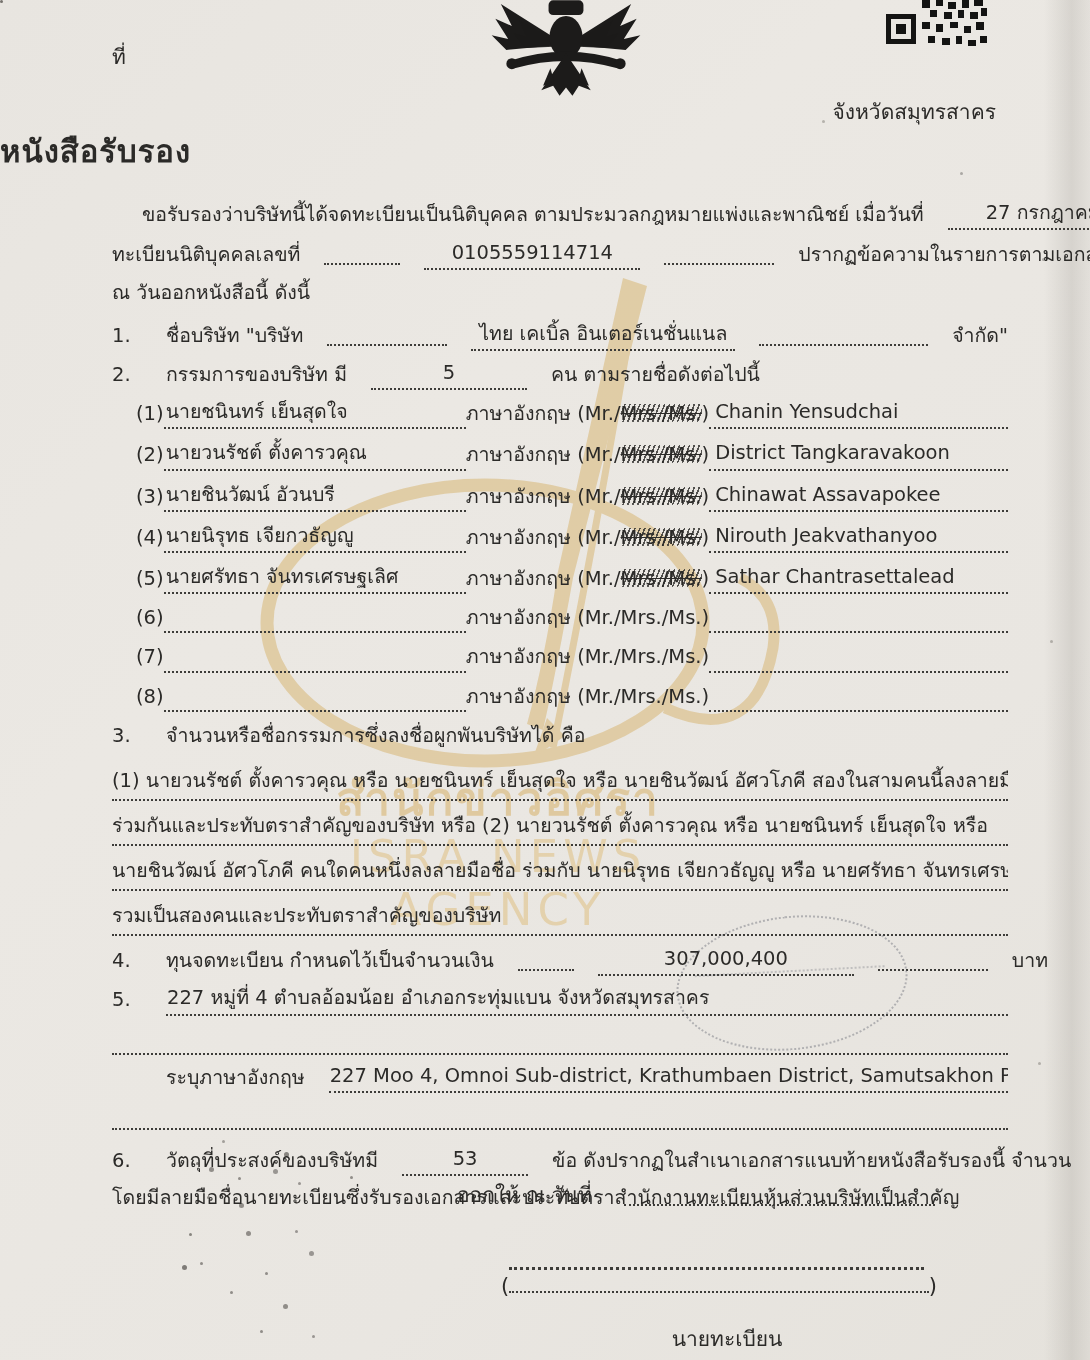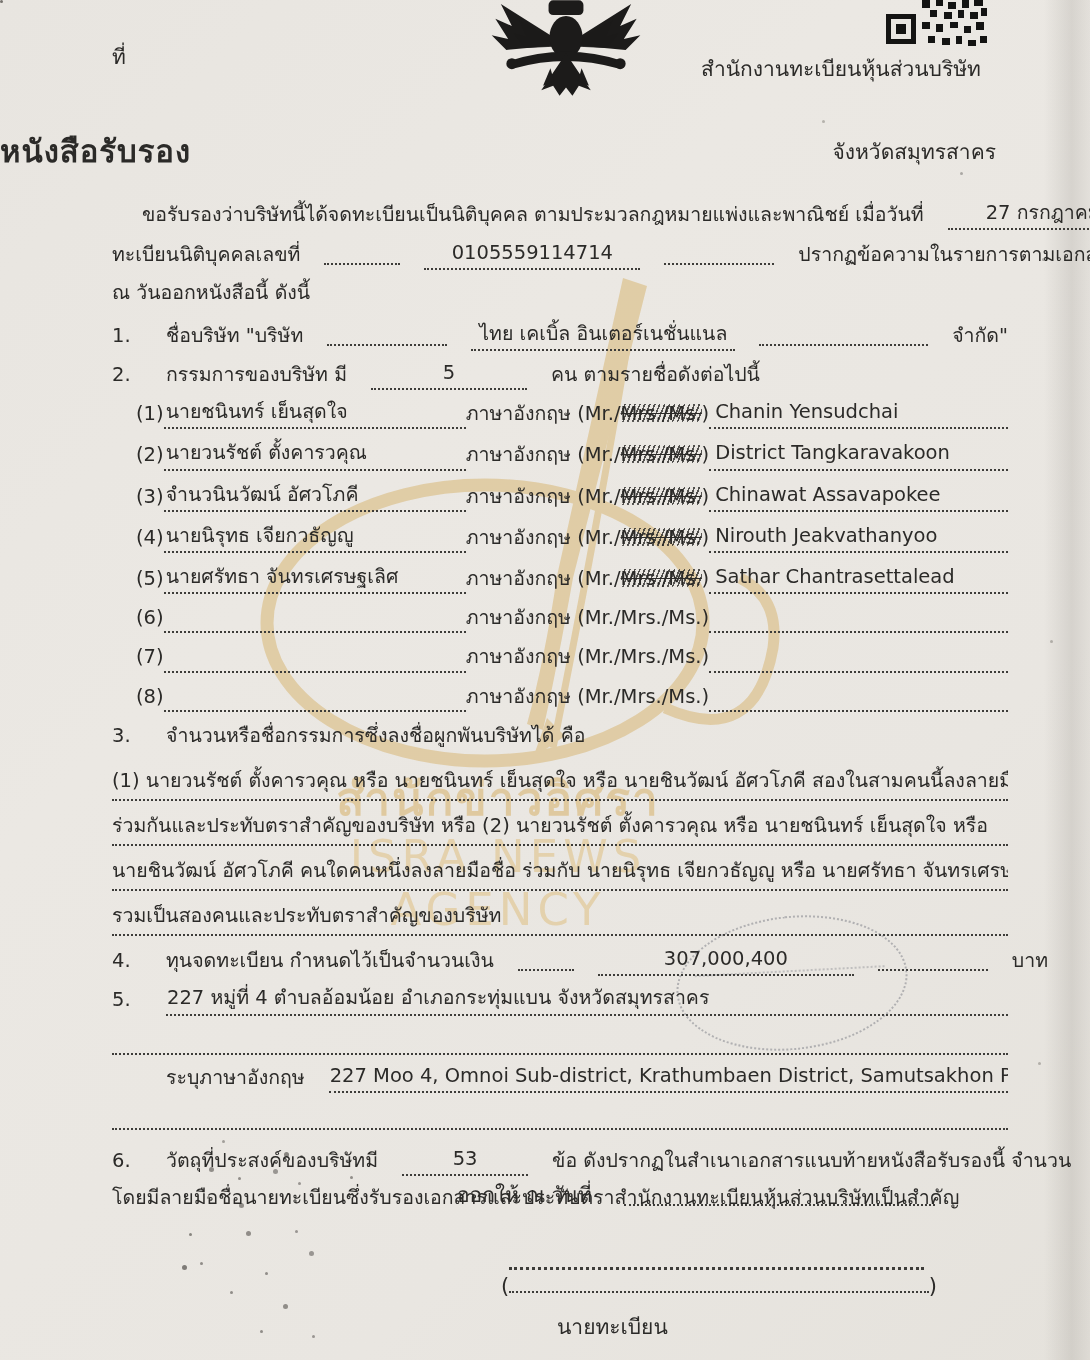--- a/index.html
+++ b/index.html
@@ -47,21 +47,21 @@
     background-size:100% 78%;background-repeat:no-repeat;background-position:0 2px;}
   .ruled{border-bottom:2px dotted #3d3c39;height:41px;line-height:46px;
          white-space:nowrap;overflow:hidden;margin-bottom:2px;}
   .gap-s{height:6px;}
   .gap-m{height:12px;}
   
   .footer{position:absolute;left:457px;top:1178px;width:478px;font-size:21px;z-index:2;}
   .footer .row{margin-bottom:0;}
   .f-line2{margin:54px 0 0 52px;width:415px;}
   .f-line3{display:flex;align-items:flex-end;margin:4px 0 0 44px;width:436px;white-space:nowrap;}
-  .registrar{margin-top:12px;width:340px;margin-left:100px;}
+  .registrar{margin-top:24px;text-align:center;width:340px;margin-left:100px;}
   
   .wm-quill{position:absolute;left:235px;top:278px;width:545px;height:505px;opacity:.55;z-index:1;pointer-events:none;}
   .wm-text1{position:absolute;left:238px;top:762px;width:520px;text-align:center;
     font-size:46px;font-weight:bold;letter-spacing:2px;color:rgba(216,183,118,.62);z-index:1;pointer-events:none;}
   .wm-text2{position:absolute;left:238px;top:830px;width:520px;text-align:center;
     font-size:45px;font-weight:normal;letter-spacing:5px;color:rgba(222,192,130,.55);z-index:1;pointer-events:none;}
   .stamp{position:absolute;left:676px;top:916px;width:228px;height:130px;
     border:2px dotted rgba(100,104,114,.42);border-radius:50%;transform:rotate(-6deg);z-index:3;pointer-events:none;}
   .stamp-inner{position:absolute;left:18px;top:50px;width:190px;height:2px;
     border-bottom:2px dotted rgba(100,104,114,.3);transform:rotate(3deg);}
@@ -142,21 +142,20 @@
       <rect x="90" y="22" width="8" height="8"></rect>
         <rect x="42" y="36" width="7" height="7"></rect>
       <rect x="56" y="38" width="8" height="7"></rect>
         <rect x="70" y="36" width="6" height="8"></rect>
       <rect x="82" y="40" width="8" height="6"></rect>
         <rect x="94" y="36" width="7" height="7"></rect>
     </g>
   </svg>
 
   <div class="office">
-    <div>สำนักงานทะเบียนหุ้นส่วนบริษัท</div>
     <div class="office-row">
       <span class="lead" style="flex:0 0 36px"></span>
       <span>จังหวัดสมุทรสาคร</span>
       <span class="lead" style="flex:0 0 58px"></span>
     </div>
   </div>
 
   <div class="title">หนังสือรับรอง</div>
 
   <div class="content">
@@ -204,21 +203,21 @@
         <span class="dir-eng">Chanin Yensudchai</span>
       </div>
       <div class="dir-row">
         <span class="subnum">(2)</span>
         <span class="dir-thai">นายวนรัชต์ ตั้งคารวคุณ</span>
         <span><span>ภาษาอังกฤษ (Mr./</span><span class="struck">Mrs./Ms.</span><span>)</span></span>
         <span class="dir-eng">District Tangkaravakoon</span>
       </div>
       <div class="dir-row">
         <span class="subnum">(3)</span>
-        <span class="dir-thai">จำนวนินวัฒน์ อัศวโภคี</span>
+        <span class="dir-thai">นายชินวัฒน์ อัวนบรี</span>
         <span><span>ภาษาอังกฤษ (Mr./</span><span class="struck">Mrs./Ms.</span><span>)</span></span>
         <span class="dir-eng">Chinawat Assavapokee</span>
       </div>
       <div class="dir-row">
         <span class="subnum">(4)</span>
         <span class="dir-thai">นายนิรุทธ เจียกวธัญญู</span>
         <span><span>ภาษาอังกฤษ (Mr./</span><span class="struck">Mrs./Ms.</span><span>)</span></span>
         <span class="dir-eng">Nirouth Jeakvathanyoo</span>
       </div>
       <div class="dir-row">

